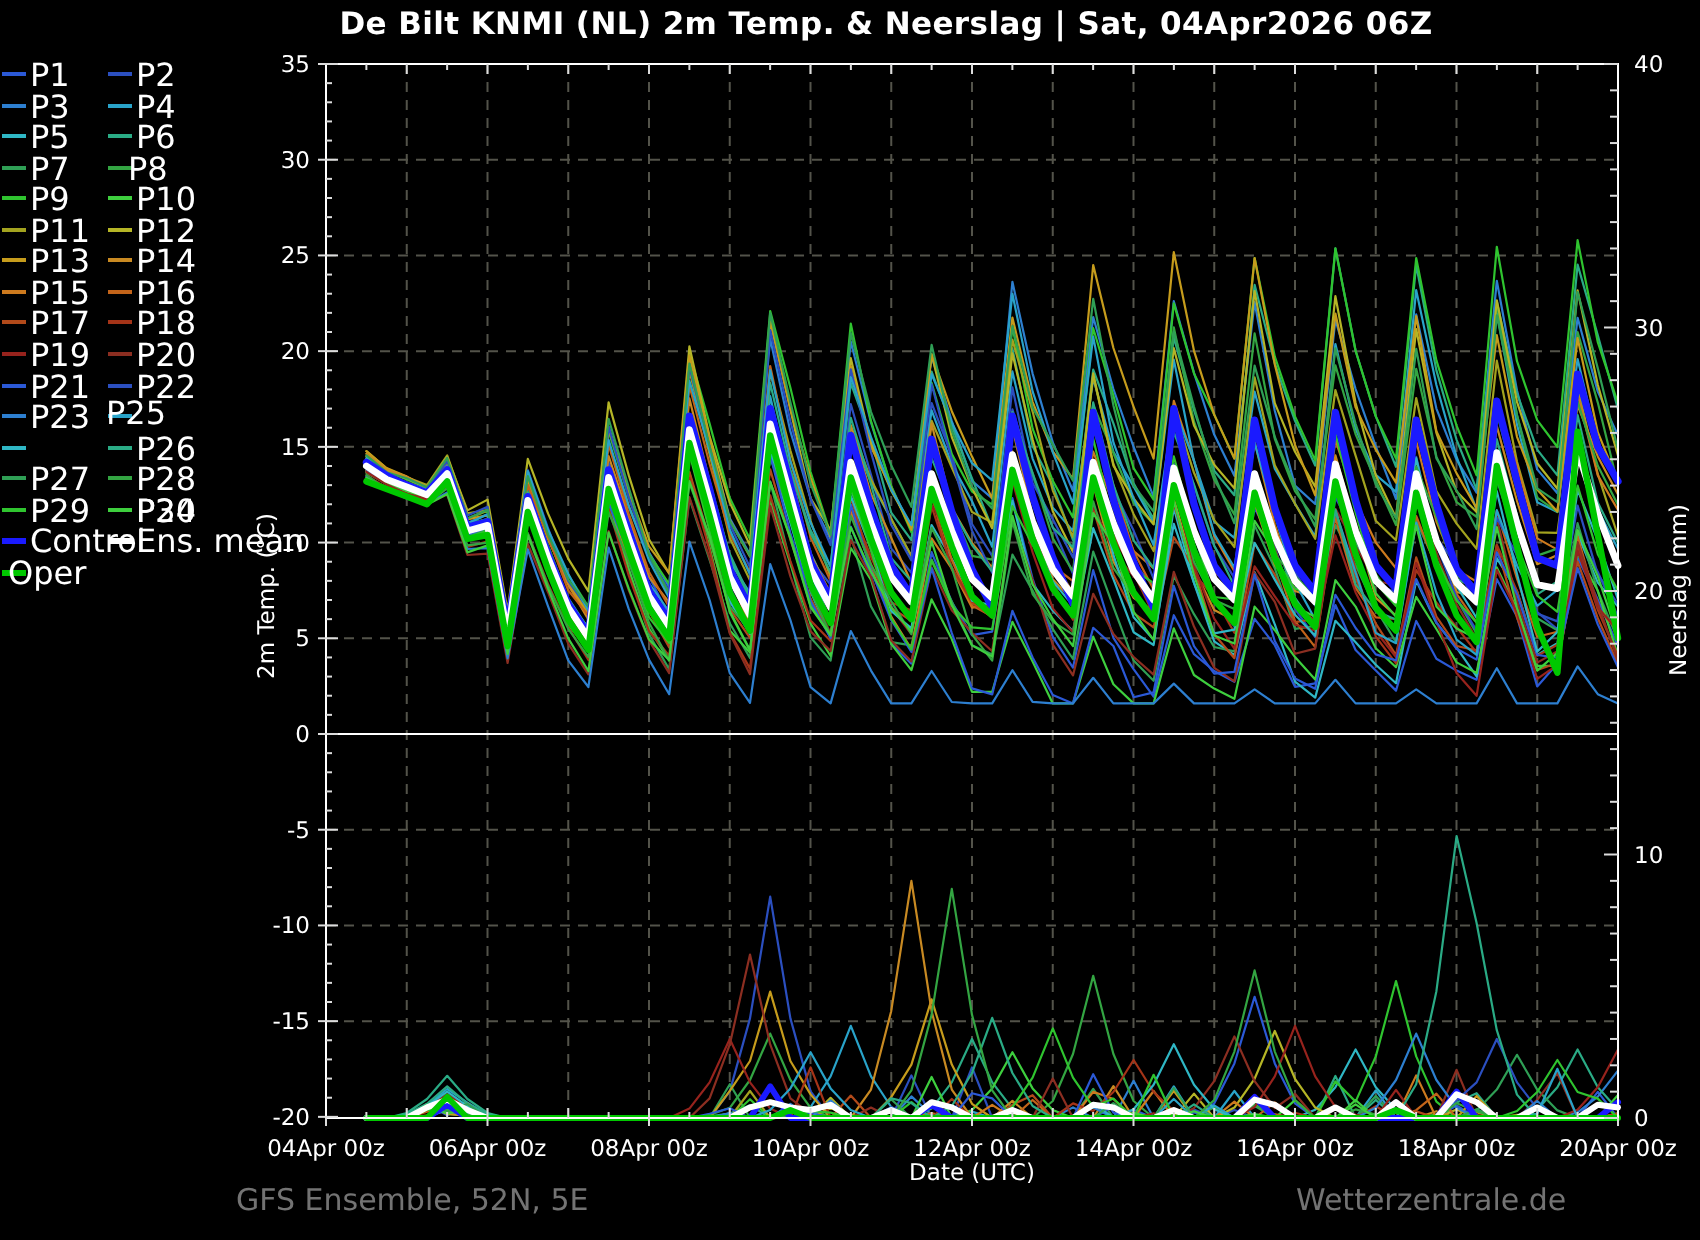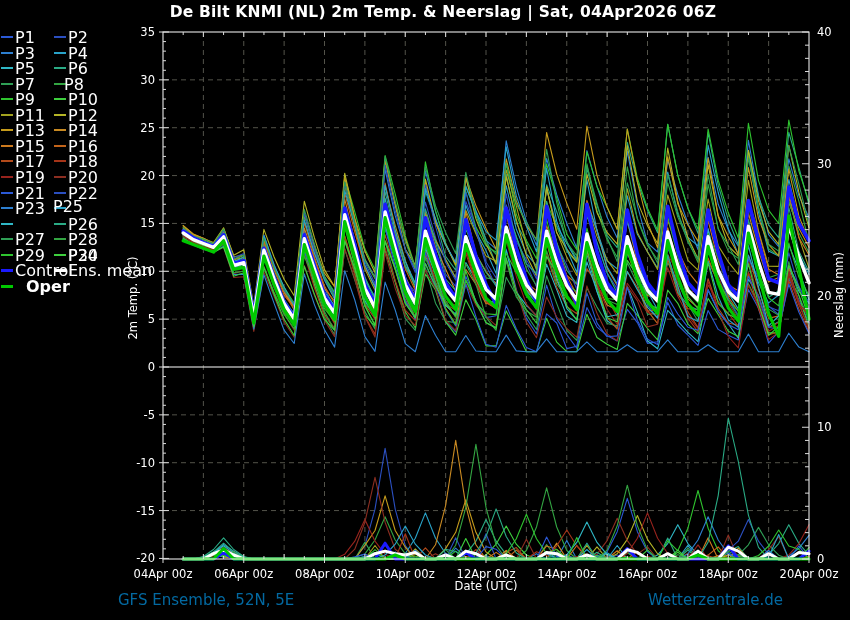--- a/index.html
+++ b/index.html
@@ -7,21 +7,21 @@
   .stage{position:relative;width:850px;height:620px;background:#000;color:#fff;}
   .title{position:absolute;top:3px;left:18px;width:850px;text-align:center;
          font-size:15.5px;font-weight:bold;letter-spacing:.2px;white-space:nowrap;}
   #legend{position:absolute;left:0;top:0;width:120px;height:300px;}
   .lg-sw{position:absolute;width:12px;}
   .lg-tx{position:absolute;font-size:16px;line-height:13px;color:#fff;white-space:nowrap;}
   .ylab{position:absolute;font-size:11.5px;color:#fff;white-space:nowrap;
         transform:translate(-50%,-50%) rotate(-90deg);}
   .xlab{position:absolute;font-size:11.5px;color:#fff;white-space:nowrap;
         transform:translate(-50%,-50%);}
-  .foot{position:absolute;top:591px;font-size:15px;color:#0369a1;white-space:nowrap;}
+  .foot{position:absolute;top:591px;font-size:15px;color:#737373;white-space:nowrap;}
   svg{position:absolute;left:0;top:0;}
   svg text{font-family:"DejaVu Sans","Liberation Sans",sans-serif;fill:#fff;font-size:11.5px;}
 </style>
 </head>
 <body>
 
 <div class="stage">
   <div class="title">De Bilt KNMI  (NL)  2m Temp. &amp; Neerslag | Sat, 04Apr2026 06Z</div>
   <div id="legend">
       <span class="lg-sw" style="left: 1px; top: 36px; height: 2px; background: rgb(43, 89, 214);"></span>
@@ -82,21 +82,21 @@
       <span class="lg-tx" style="left: 68px; top: 233.15px;">P28</span>
       <span class="lg-sw" style="left: 1px; top: 253.7px; height: 2px; background: rgb(47, 196, 47);"></span>
       <span class="lg-tx" style="left: 15px; top: 248.7px;">P29</span>
       <span class="lg-sw" style="left: 54px; top: 253.7px; height: 2px; background: rgb(62, 207, 62);"></span>
       <span class="lg-tx" style="left: 68px; top: 248.7px;">P30</span>
       <span class="lg-sw" style="left: 1px; top: 269.25px; height: 3px; background: rgb(26, 26, 255);"></span>
       <span class="lg-tx" style="left: 15px; top: 264.25px;">Control</span>
       <span class="lg-sw" style="left: 54px; top: 269.25px; height: 3px; background: rgb(255, 255, 255);"></span>
       <span class="lg-tx" style="left: 68px; top: 264.25px;">Ens. mean</span>
       <span class="lg-sw" style="left: 1px; top: 284.8px; height: 3px; background: rgb(0, 200, 0);"></span>
-      <span class="lg-tx" style="left: 26px; top: 279.8px; font-weight: bold;">Oper</span>
+      <span class="lg-tx" style="left: 4px; top: 279.8px;">Oper</span>
     </div>
   <svg id="chart" width="850" height="620">
       <g stroke="#53534a" stroke-width="1" stroke-dasharray="5 4">
         <line x1="203.375" y1="32" x2="203.375" y2="559"></line>
         <line x1="243.75" y1="32" x2="243.75" y2="559"></line>
         <line x1="284.125" y1="32" x2="284.125" y2="559"></line>
         <line x1="324.5" y1="32" x2="324.5" y2="559"></line>
         <line x1="364.875" y1="32" x2="364.875" y2="559"></line>
         <line x1="405.25" y1="32" x2="405.25" y2="559"></line>
         <line x1="445.625" y1="32" x2="445.625" y2="559"></line>

